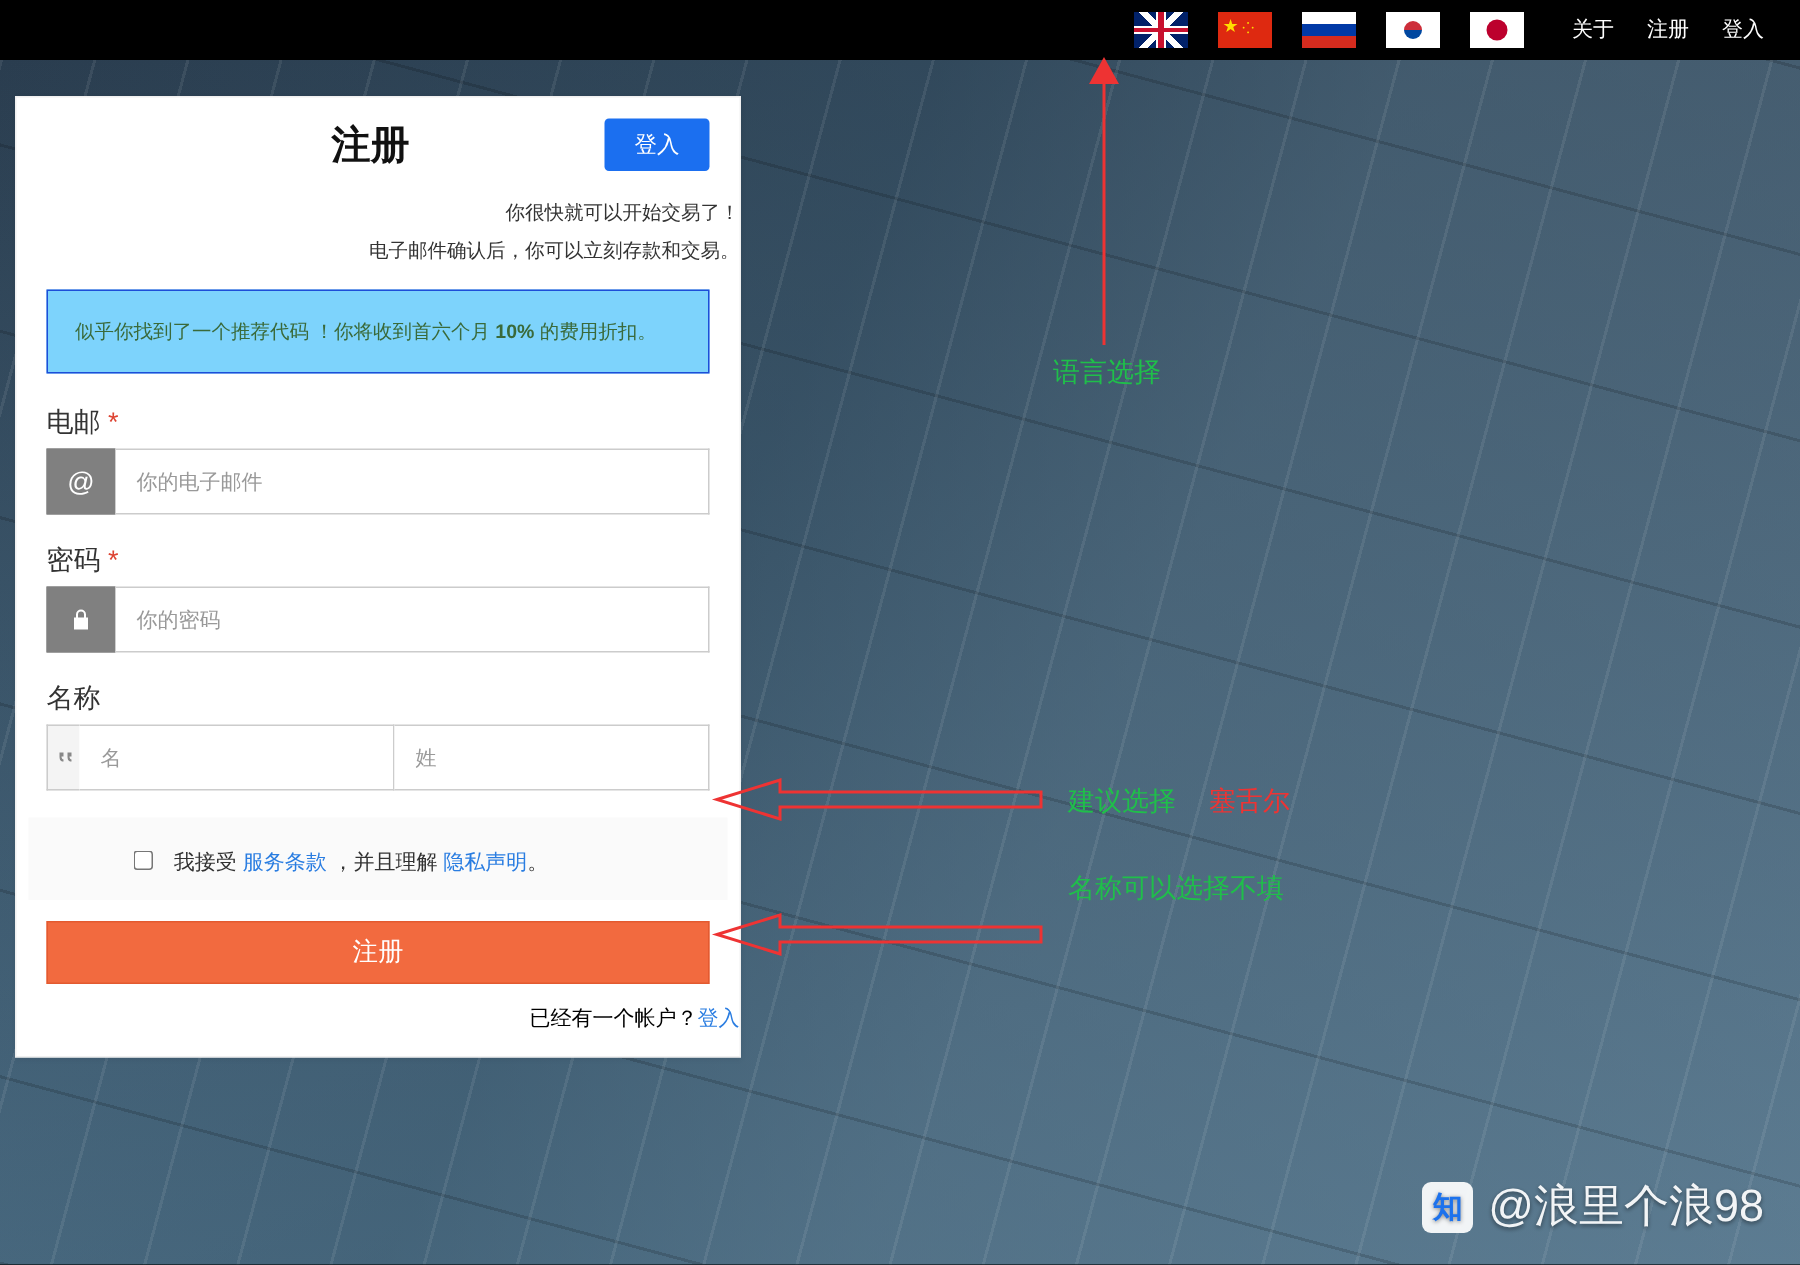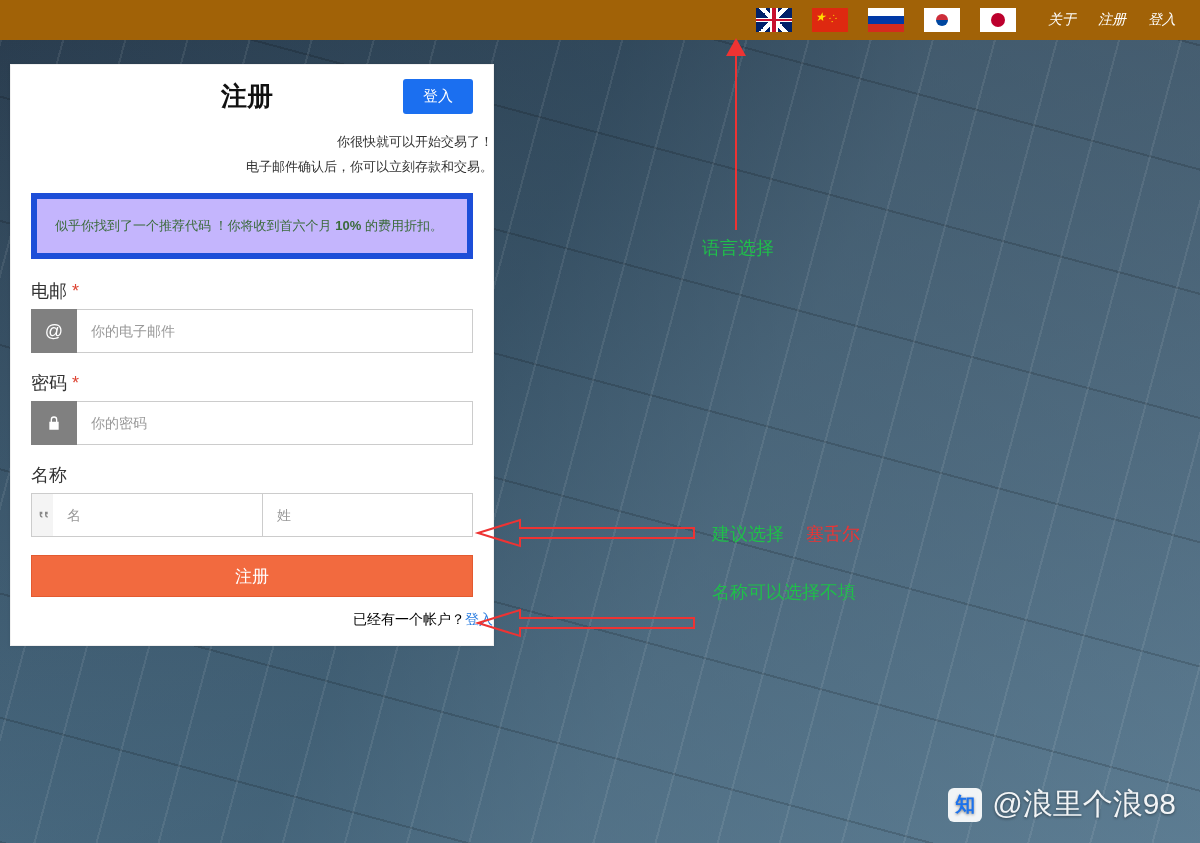--- a/index.html
+++ b/index.html
@@ -3,23 +3,23 @@
 <meta charset="utf-8">
 <style>
 * { box-sizing: border-box; margin: 0; padding: 0; }
 body {
   font-family: "Helvetica Neue", Arial, "Microsoft YaHei", sans-serif;
   width: 1200px; height: 843px; overflow: hidden;
   background: #0d1419;
   position: relative;
 }
 .topbar {
-  height: 40px; background: #a16207;
+  height: 40px; background: #000000;
   display: flex; justify-content: flex-end; align-items: center;
-  padding-right: 24px; gap: 22px; font-style: italic;
+  padding-right: 24px; gap: 22px;
 }
 .flags { display: flex; gap: 20px; align-items: center; margin-right: 10px; }
 .flag { width: 36px; height: 24px; cursor: pointer; }
 .flag-uk { background: linear-gradient(#012169,#012169); position: relative; }
 .flag-uk::before { content:""; position:absolute; inset:0; background:
   linear-gradient(to bottom, transparent 40%, #fff 40%, #fff 60%, transparent 60%),
   linear-gradient(to right, transparent 40%, #fff 40%, #fff 60%, transparent 60%),
   linear-gradient(45deg, transparent 45%, #fff 45%, #fff 55%, transparent 55%),
   linear-gradient(-45deg, transparent 45%, #fff 45%, #fff 55%, transparent 55%); }
 .flag-uk::after { content:""; position:absolute; inset:0; background:
@@ -56,21 +56,21 @@
   display:flex; justify-content:space-between; align-items:center;
   padding: 14px 20px 10px;
 }
 .card-title { font-size:26px; font-weight:700; color:#111; flex:1; text-align:center; padding-left:60px; }
 .btn-login-top {
   background:#1b6ff0; color:#fff; border:none; border-radius:3px;
   padding: 8px 20px; font-size:15px; cursor:pointer;
 }
 .intro { text-align:right; font-size:13px; color:#333; line-height:1.9; padding: 6px 0 14px; }
 .promo {
-  margin: 0 20px 20px; background:#c4b5fd; border:6px solid #1d4ed8;
+  margin: 0 20px 20px; background:#7dd3fc; border:1px solid #1d4ed8;
   padding: 16px 18px; font-size:13px; color:#3a6a3a; line-height:1.7;
 }
 .form { padding: 0 20px; }
 .field { margin-bottom: 18px; }
 .label { font-size:18px; color:#333; margin-bottom:6px; display:block; }
 .req { color:#d43; }
 .input-row { display:flex; }
 .addon {
   width:46px; background:#808080; color:#fff; display:flex; align-items:center; justify-content:center;
   font-size:18px; border:1px solid #808080;
@@ -178,20 +178,24 @@
           <svg width="16" height="16" viewBox="0 0 24 24" fill="#888">
               <path d="M7 7h4v4H9c0 2 1 3 2 3v2c-3 0-4-2-4-5V7zm8 0h4v4h-2c0 2 1 3 2 3v2c-3 0-4-2-4-5V7z"></path>
             </svg>
         </div>
         <input class="input first" placeholder="名" style="">
         <input class="input" placeholder="姓" style="">
       </div>
     </div>
   </div>
 
+  <div class="terms-box">
+    <input type="checkbox" style="">
+    <span>我接受 </span><a href="#">服务条款</a><span> ，并且理解 </span><a href="#">隐私声明</a><span>。</span>
+  </div>
 
   <button class="btn-submit">注册</button>
 
   <div class="already">
     <span>已经有一个帐户？</span><a href="#">登入</a>
   </div>
 </div>
 
 <div class="arrow-up"></div>
 <div class="annot annot-green" style="left:702px; top:236px;">语言选择</div>

